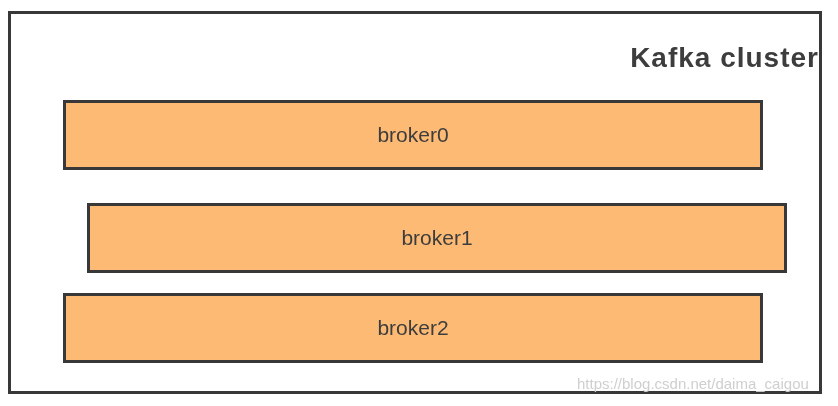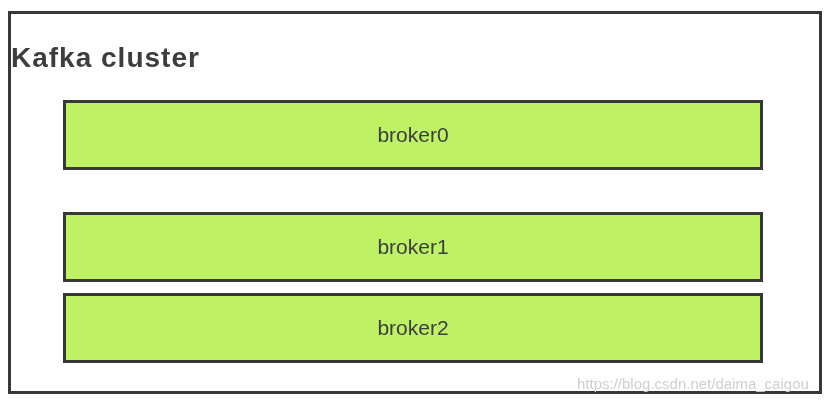--- a/index.html
+++ b/index.html
@@ -23,40 +23,40 @@
     height: 383px;
     border: 3px solid #383838;
     box-sizing: border-box;
     background: #ffffff;
   }
   .cluster-title {
     position: absolute;
     left: 0;
     top: 28px;
     width: 100%;
-    text-align: left;
+    text-align: right;
     font-size: 28px;
     font-weight: bold;
     color: #3d3d3d;
     letter-spacing: 1px;
   }
   .broker-box {
     position: absolute;
     left: 52px;
     width: 700px;
     height: 70px;
     border: 3px solid #383838;
     box-sizing: border-box;
-    background: #bef264;
+    background: #fdba74;
     display: flex;
     align-items: center;
     justify-content: center;
   }
   .broker-box.b0 { top: 86px; }
-  .broker-box.b1 { top: 198px; }
+  .broker-box.b1 { top: 189px; margin-left: 24px; }
   .broker-box.b2 { top: 279px; text-align: center; }
   .broker-label {
     font-size: 21px;
     color: #3d3d3d;
   }
   .watermark {
     position: absolute;
     left: 577px;
     top: 375px;
     font-size: 15px;

